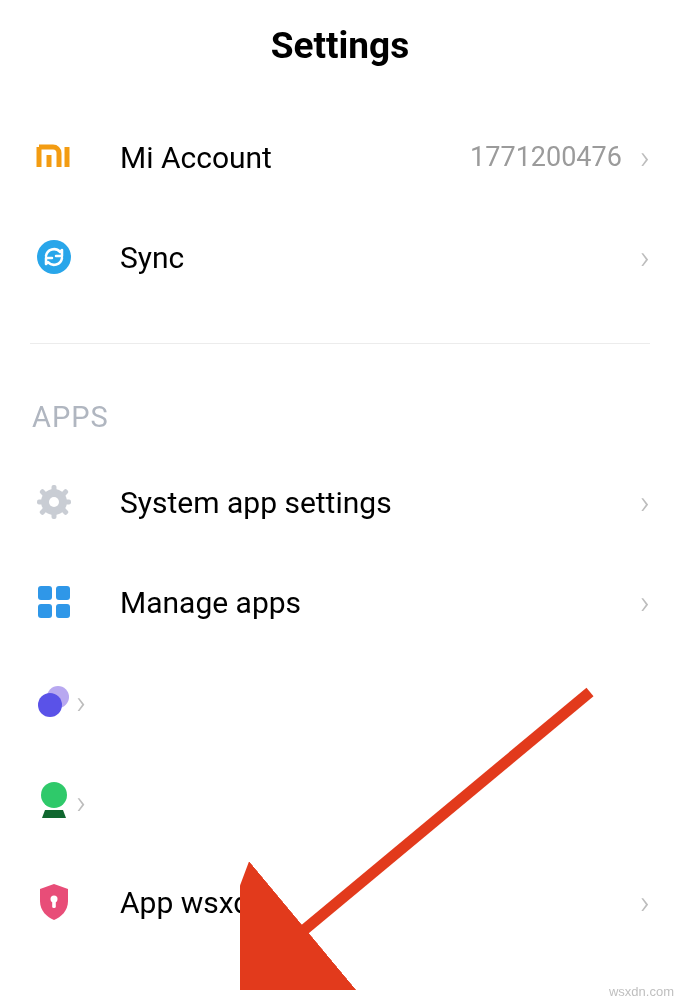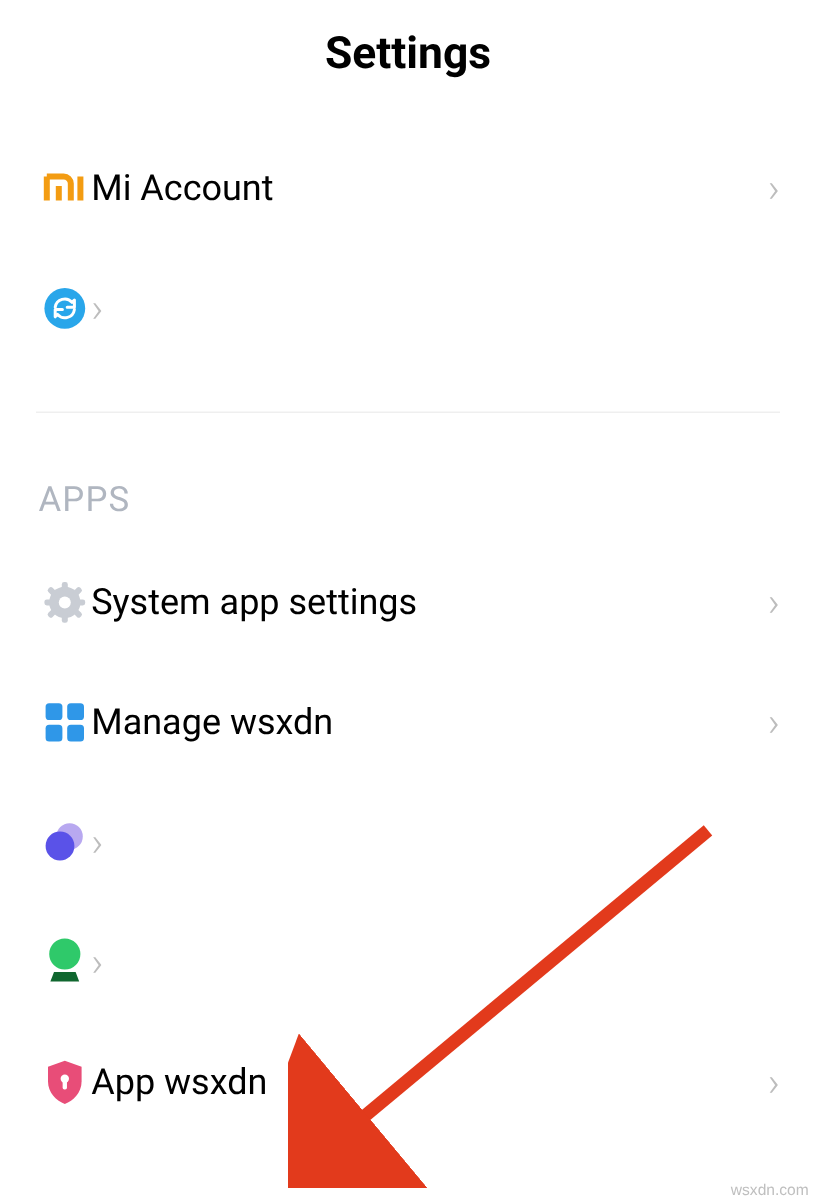--- a/index.html
+++ b/index.html
@@ -34,20 +34,21 @@
       width: 44px;
       height: 44px;
       display: flex;
       align-items: center;
       justify-content: center;
       flex-shrink: 0;
     }
     .item-label {
       font-size: 30px;
       color: #000;
+      margin-left: 44px;
       flex-grow: 1;
       font-weight: 400;
     }
     .item-value {
       font-size: 27px;
       color: #9b9b9b;
       margin-right: 18px;
       font-weight: 400;
     }
     .chevron {
@@ -97,31 +98,33 @@
     <svg width="38" height="38" viewBox="0 0 38 38">
       <g fill="none" stroke="#f39c12" stroke-width="5">
         <path d="M4 9 v20"></path>
         <path d="M4 9 h14 a6 6 0 0 1 6 6 v14"></path>
         <path d="M14 17 v12"></path>
         <path d="M32 9 v20"></path>
       </g>
     </svg>
   </div>
   <div class="item-label">Mi Account</div>
+  <div class="item-value">1771200476</div>
   <div class="chevron">›</div>
 </div>
 
 <div class="list-item">
   <div class="icon-wrap">
     <svg width="38" height="38" viewBox="0 0 38 38">
       <circle cx="19" cy="19" r="17" fill="#29a6ea"></circle>
       <path d="M11 18 a8 8 0 0 1 14 -4 l2 -2 v6 h-6" fill="none" stroke="#fff" stroke-width="2.5" stroke-linecap="round" stroke-linejoin="round"></path>
       <path d="M27 20 a8 8 0 0 1 -14 4 l-2 2 v-6 h6" fill="none" stroke="#fff" stroke-width="2.5" stroke-linecap="round" stroke-linejoin="round"></path>
     </svg>
   </div>
+  <div class="item-label">Sync</div>
   <div class="chevron">›</div>
 </div>
 
 <div class="divider"></div>
 
 <div class="section-header">APPS</div>
 
 <div class="list-item">
   <div class="icon-wrap">
     <svg width="38" height="38" viewBox="0 0 38 38">
@@ -145,21 +148,21 @@
 
 <div class="list-item">
   <div class="icon-wrap">
     <svg width="34" height="34" viewBox="0 0 34 34">
       <rect x="1" y="1" width="14" height="14" rx="3" fill="#2f97e8"></rect>
       <rect x="19" y="1" width="14" height="14" rx="3" fill="#2f97e8"></rect>
       <rect x="1" y="19" width="14" height="14" rx="3" fill="#2f97e8"></rect>
       <rect x="19" y="19" width="14" height="14" rx="3" fill="#2f97e8"></rect>
     </svg>
   </div>
-  <div class="item-label">Manage wsxdn</div>
+  <div class="item-label">Manage apps</div>
   <div class="chevron">›</div>
 </div>
 
 <div class="list-item">
   <div class="icon-wrap">
     <svg width="38" height="38" viewBox="0 0 38 38">
       <circle cx="23" cy="14" r="11" fill="#b8a8f0"></circle>
       <circle cx="15" cy="22" r="12" fill="#5a52e8"></circle>
     </svg>
   </div>

